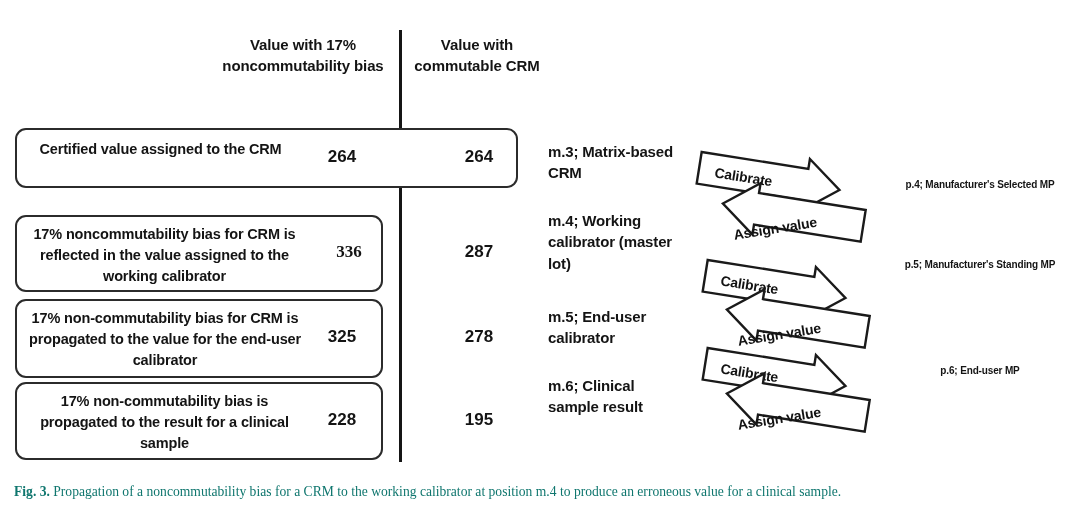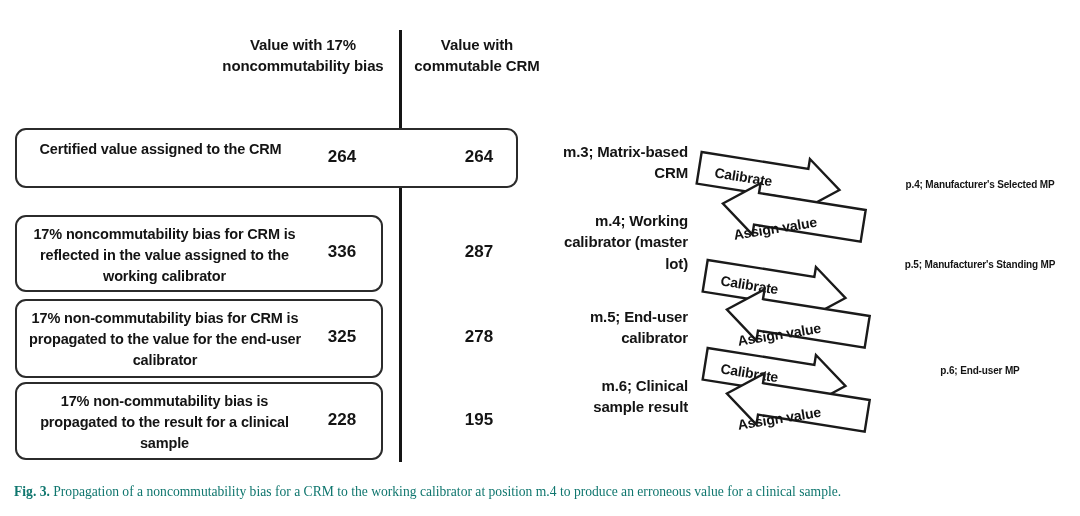--- a/index.html
+++ b/index.html
@@ -47,33 +47,33 @@
   #box-2{left:15px;top:215px;width:368px;height:77px;}
   #box-3{left:15px;top:299px;width:368px;height:79px;}
   #box-4{left:15px;top:382px;width:368px;height:78px;}
 
   #txt-1{left:28px;top:139px;width:265px;}
   #txt-2{left:22px;top:224px;width:285px;}
   #txt-3{left:20px;top:308px;width:290px;}
   #txt-4{left:22px;top:391px;width:285px;}
 
   #val-1{left:310px;top:147px;width:64px;}
-  #val-2{left:310px;top:242px;width:64px;}
+  #val-2{left:317px;top:242px;width:64px;font-family:Liberation Serif, serif;}
   #val-3{left:310px;top:327px;width:64px;}
   #val-4{left:310px;top:410px;width:64px;}
 
   #mval-1{left:434px;top:147px;}
   #mval-2{left:434px;top:242px;}
   #mval-3{left:434px;top:327px;}
   #mval-4{left:434px;top:410px;}
 
   
   .node-label{
     position:absolute;font-weight:bold;font-size:15px;line-height:1.43;
-    text-align:right;color:#141414;letter-spacing:-0.15px;width:140px;
+    text-align:left;color:#141414;letter-spacing:-0.15px;width:140px;
   }
   #node-m3{left:548px;top:141px;}
   #node-m4{left:548px;top:210px;}
   #node-m5{left:548px;top:306px;}
   #node-m6{left:548px;top:375px;}
 
   
   .plat-label{
     position:absolute;font-weight:bold;font-size:10px;line-height:1.45;
     text-align:center;color:#141414;letter-spacing:-0.15px;width:200px;

